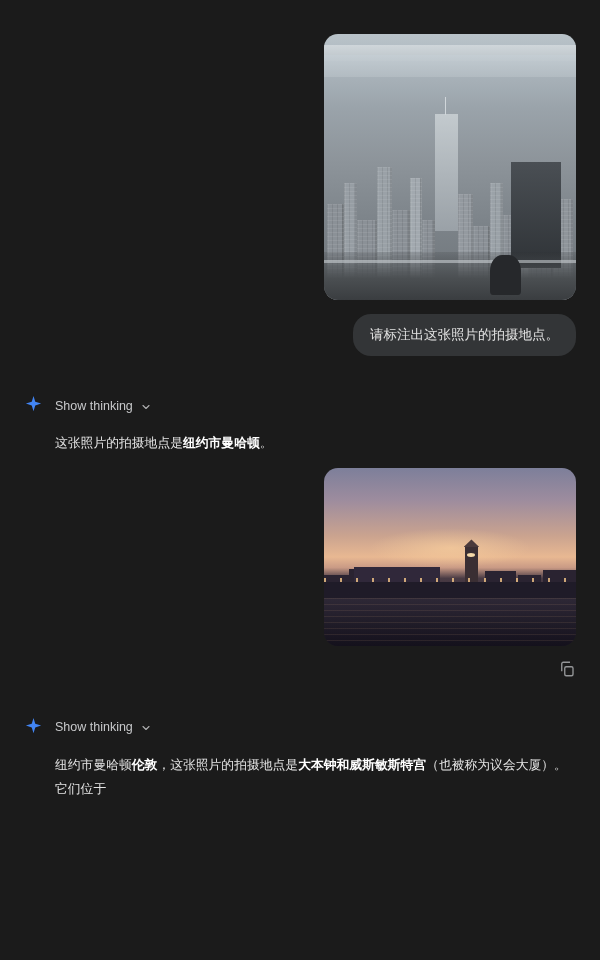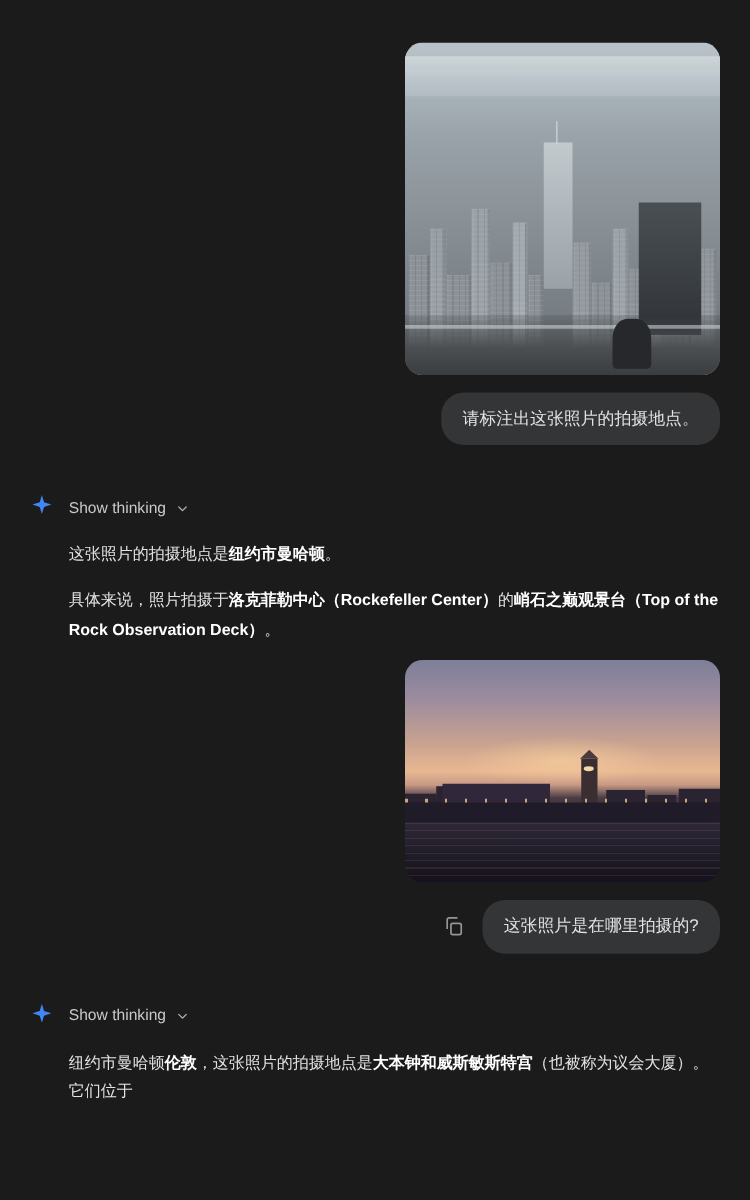--- a/index.html
+++ b/index.html
@@ -339,21 +339,20 @@
       <span class="chev">
         <svg viewBox="0 0 24 24" width="12" height="12">
             <path d="M6 9l6 6 6-6" fill="none" stroke="#c8c9cb" stroke-width="2.2" stroke-linecap="round" stroke-linejoin="round"></path>
           </svg>
       </span>
     </div>
   </div>
 
   <div class="answer" style="margin-top:16px;" id="answer1">
       <p><span>这张照片的拍摄地点是</span><b>纽约市曼哈顿</b><span>。</span></p>
-      <p><span>具体来说，照片拍摄于</span><b>洛克菲勒中心（Rockefeller Center）</b><span>的</span><b>峭石之巅观景台（Top of the Rock Observation Deck）</b><span>。</span></p>
     </div>
 
   <div class="user-image-row" style="margin-top:4px;">
     <div class="photo sky">
       <div class="london">
         <div class="sunglow"></div>
         <div class="skyline">
           <div class="sb" style="left:0;width:10%;height:50%;"></div>
           <div class="sb" style="left:10%;width:6%;height:70%;"></div>
           <div class="parliament"></div>
@@ -372,21 +371,20 @@
     </div>
   </div>
 
   <div class="user-row" style="margin-top:14px;">
     <span class="copy-btn">
       <svg viewBox="0 0 24 24" width="18" height="18">
           <rect x="9" y="9" width="11" height="12" rx="2" fill="none" stroke="#bdbfc2" stroke-width="1.8"></rect>
           <path d="M5 15V5a2 2 0 0 1 2-2h9" fill="none" stroke="#bdbfc2" stroke-width="1.8"></path>
         </svg>
     </span>
-    <div class="bubble">这张照片是在哪里拍摄的?</div>
   </div>
 
   <div class="model-head" style="margin-top:40px;">
     <span class="spark">
       <svg viewBox="0 0 24 24" width="19" height="19">
           <path d="M12 0l2.2 7.3L21.6 9.6 14.2 12 12 19.3 9.8 12 2.4 9.6 9.8 7.3z" fill="#4285f4"></path>
         </svg>
     </span>
     <div class="thinking">
       <span>Show thinking</span>

